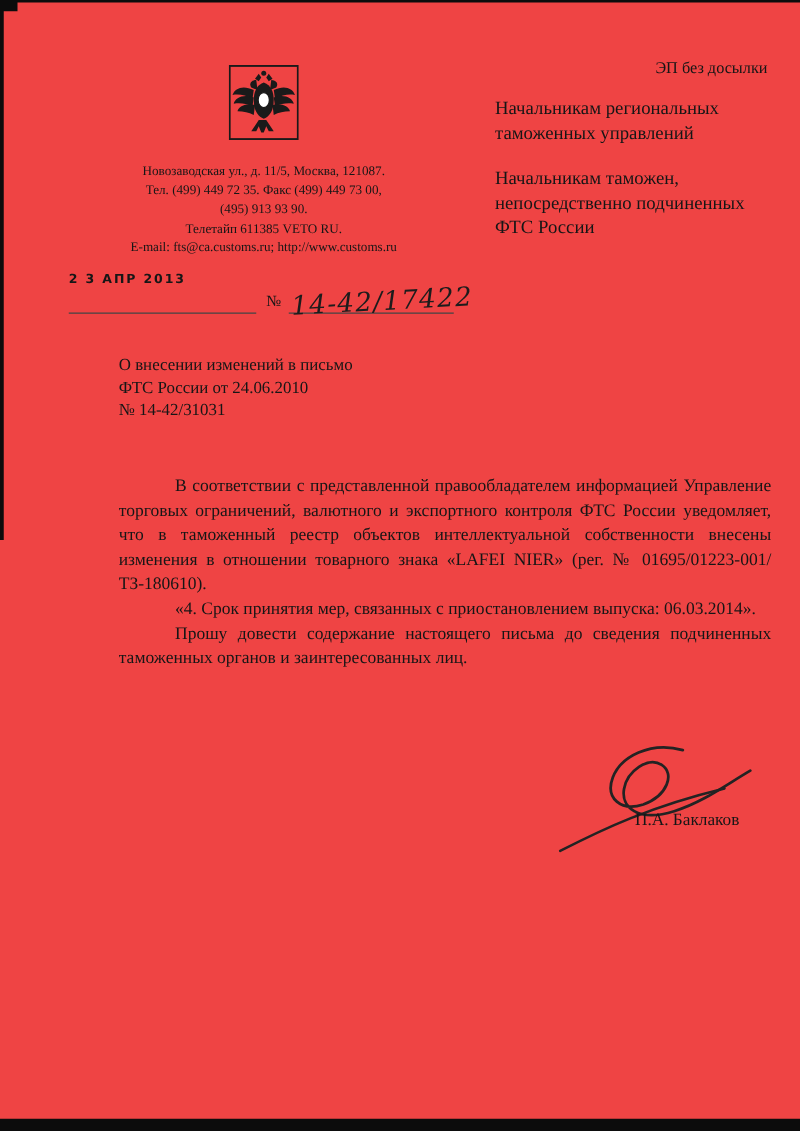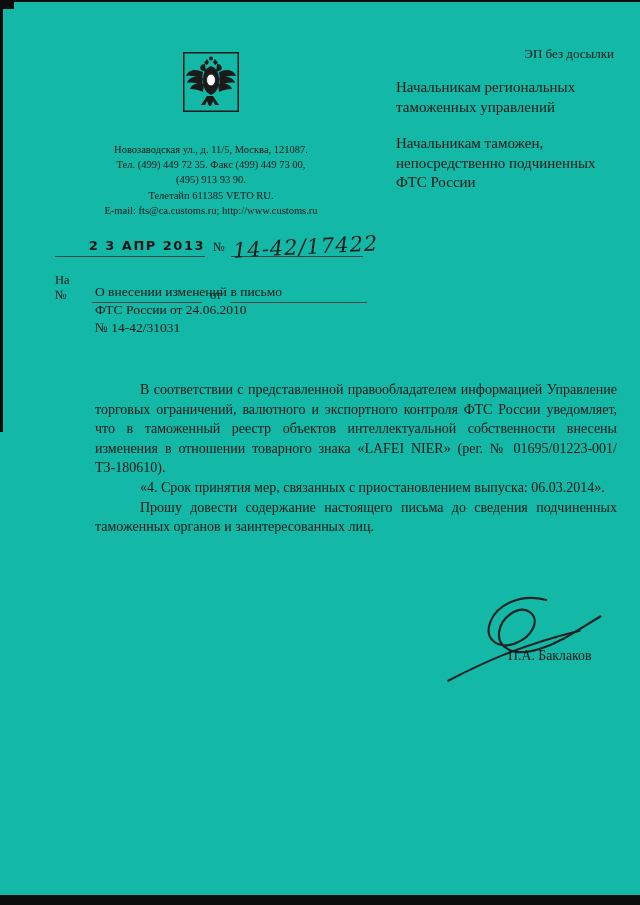--- a/index.html
+++ b/index.html
@@ -1,42 +1,42 @@
 <!DOCTYPE html>
 <html><head>
 <meta charset="utf-8">
 <style>
   html,body { margin:0; padding:0; }
   body { background:#777; }
   .page {
-    position:relative; width:640px; height:905px; background:#14b8a6;
+    position:relative; width:640px; height:905px; background:#ef4444;
     font-family:"Liberation Serif", serif; color:#161616; overflow:hidden;
     margin:0 auto;
   }
   
   .scan-top    { position:absolute; left:0; top:0; width:640px; height:2px; background:#0c0c0c; }
   .scan-corner { position:absolute; left:0; top:0; width:14px; height:9px; background:#0c0c0c; }
   .scan-left   { position:absolute; left:0; top:0; width:3px; height:432px; background:#0c0c0c; }
   .scan-bottom { position:absolute; left:0; bottom:0; width:640px; height:10px; background:#0c0c0c; }
 
   .stamp-note { position:absolute; right:26px; top:46px; font-size:13px; }
 
   .addressees { position:absolute; left:396px; top:78px; width:215px; font-size:15px; line-height:1.3; }
   .addressee-block { margin-bottom:17px; }
   .pre { white-space:pre-line; }
 
   .letterhead { position:absolute; left:55px; top:52px; width:312px; text-align:center; }
   .emblem { display:inline-block; }
   .org-name { margin-top:5px; font-weight:bold; font-size:13px; line-height:1.3; letter-spacing:.4px; }
-  .org-address { margin-top:26px; font-size:10.5px; line-height:1.45; }
+  .org-address { margin-top:13px; font-size:10.5px; line-height:1.45; }
 
   .date-row { display:flex; align-items:flex-end; margin-top:12px; text-align:left; }
   .date-cell {
-    width:150px; border-bottom:1px solid #444; text-align:right; padding-bottom:3px;
-    font-family:"DejaVu Sans", sans-serif; font-weight:bold; font-size:13px; letter-spacing:1.5px;
+    width:150px; border-bottom:1px solid #444; text-align:left; padding-bottom:21px;
+    font-family:"DejaVu Sans", sans-serif; font-weight:bold; font-size:10px; letter-spacing:1.5px;
   }
   .no-label { padding:0 6px 2px 8px; font-size:12.5px; }
   .num-cell { width:132px; border-bottom:1px solid #444; position:relative; height:26px; }
   .handwritten {
     position:absolute; left:2px; bottom:-3px; font-family:"DejaVu Serif", serif;
     font-style:italic; font-size:21px; letter-spacing:1px; transform:rotate(-3deg);
     white-space:nowrap; color:#1c1c1c;
   }
   .na-row { display:flex; align-items:flex-end; margin-top:16px; text-align:left; font-size:12.5px; }
   .na-line1 { width:112px; border-bottom:1px solid #444; height:14px; margin:0 8px; }
@@ -100,26 +100,20 @@
 E-mail: fts@ca.customs.ru; http://www.customs.ru</div>
 
     <div class="date-row">
       <div class="date-cell">2 3 АПР 2013</div>
       <div class="no-label">№</div>
       <div class="num-cell">
         <span class="handwritten">14-42/17422</span>
       </div>
     </div>
 
-    <div class="na-row">
-      <span>На №</span>
-      <span class="na-line1"></span>
-      <span>от</span>
-      <span class="na-line2"></span>
-    </div>
   </div>
 
   <div class="subject pre">О внесении изменений в письмо
 ФТС России от 24.06.2010
 № 14-42/31031</div>
 
   <div class="body-text">
     <p>В соответствии с представленной правообладателем информацией Управление торговых ограничений, валютного и экспортного контроля ФТС России уведомляет, что в таможенный реестр объектов интеллектуальной собственности внесены изменения в отношении товарного знака «LAFEI NIER» (рег. № 01695/01223-001/ТЗ-180610).</p>
     <p>«4. Срок принятия мер, связанных с приостановлением выпуска: 06.03.2014».</p>
     <p>Прошу довести содержание настоящего письма до сведения подчиненных таможенных органов и заинтересованных лиц.</p>

